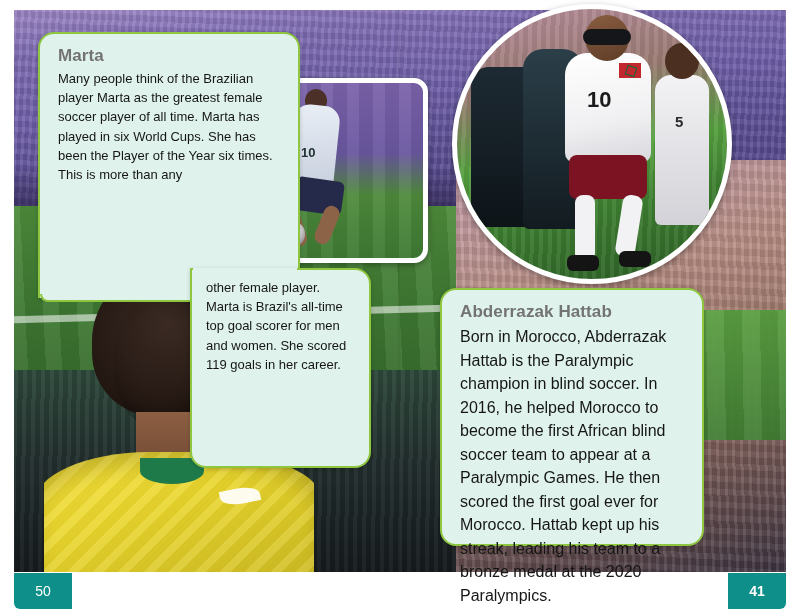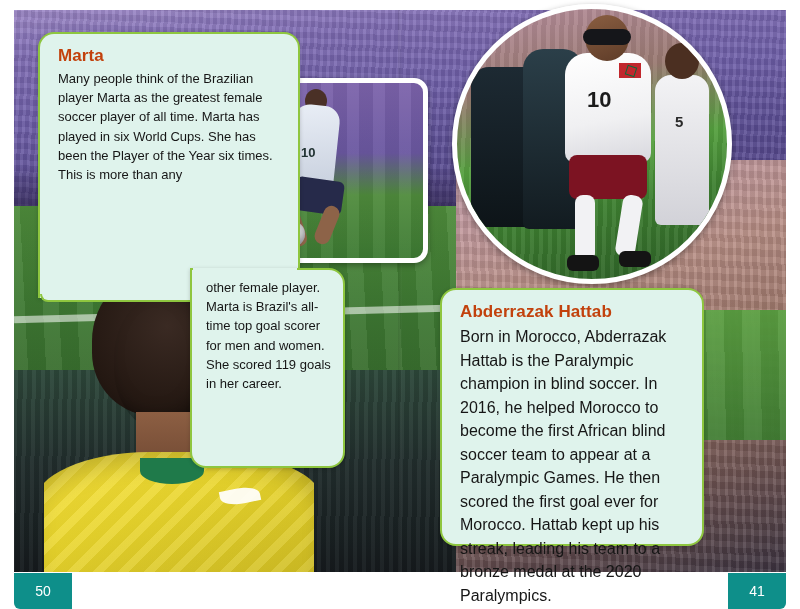--- a/index.html
+++ b/index.html
@@ -434,21 +434,21 @@
     background: #dff3ec;
     border: 2.5px solid #8ec63f;
     border-radius: 16px;
     box-sizing: border-box;
     box-shadow: 0 1px 4px rgba(0,0,0,0.18);
   }
   .callout h2 {
     margin: 0 0 3px 0;
     font-size: 17px;
     font-weight: bold;
-    color: #c2410c;
+    color: #737373;
     letter-spacing: 0.1px;
   }
   .callout p {
     margin: 0;
     font-size: 13px;
     line-height: 1.48;
     color: #161616;
   }
 
   
@@ -457,21 +457,21 @@
     top: 32px;
     width: 262px;
     height: 266px;
     border-bottom: none;
     border-radius: 16px 16px 0 0;
     padding: 12px 16px 0 18px;
   }
   .marta-box-bottom {
     left: 190px;
     top: 268px;
-    width: 155px;
+    width: 181px;
     height: 200px;
     border-radius: 0 16px 16px 16px;
     padding: 8px 12px 0 14px;
   }
   .marta-seam {
     position: absolute;
     left: 193px;
     top: 268px;
     width: 104px;
     height: 6px;
@@ -516,20 +516,21 @@
     align-items: center;
     justify-content: center;
   }
   .page-tab.left {
     left: 14px;
     border-radius: 0 0 0 6px;
   }
   .page-tab.right {
     right: 14px;
     border-radius: 0 0 6px 0;
+    font-weight: bold;
   }
 
   .gutter {
     position: absolute;
     left: 398px;
     top: 10px;
     width: 4px;
     height: 562px;
     background: linear-gradient(90deg, rgba(0,0,0,0.22), rgba(255,255,255,0.06));
     opacity: 0.35;

